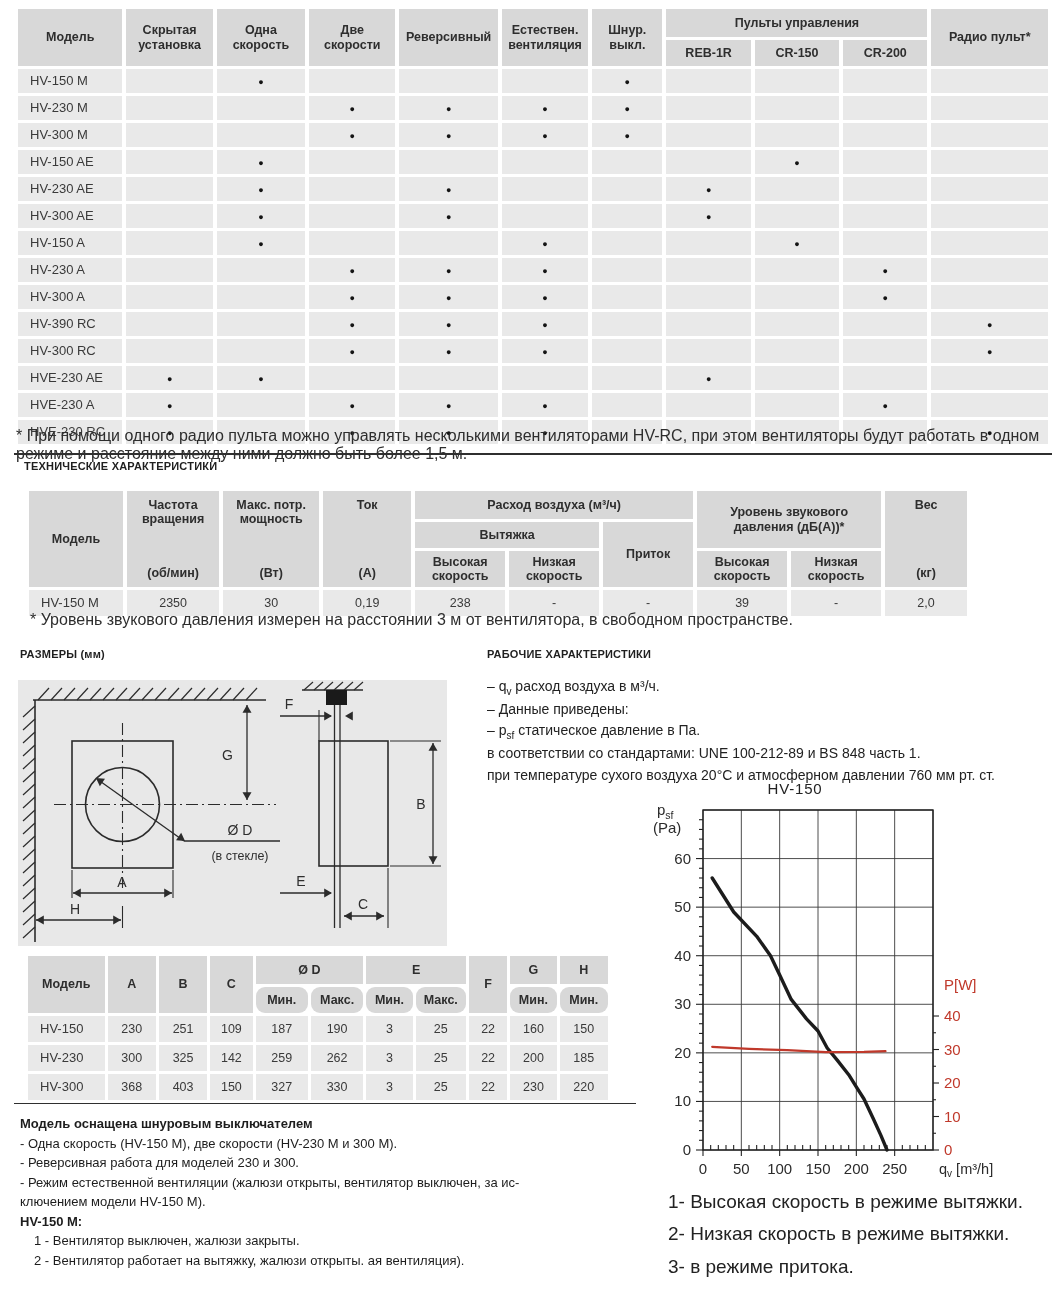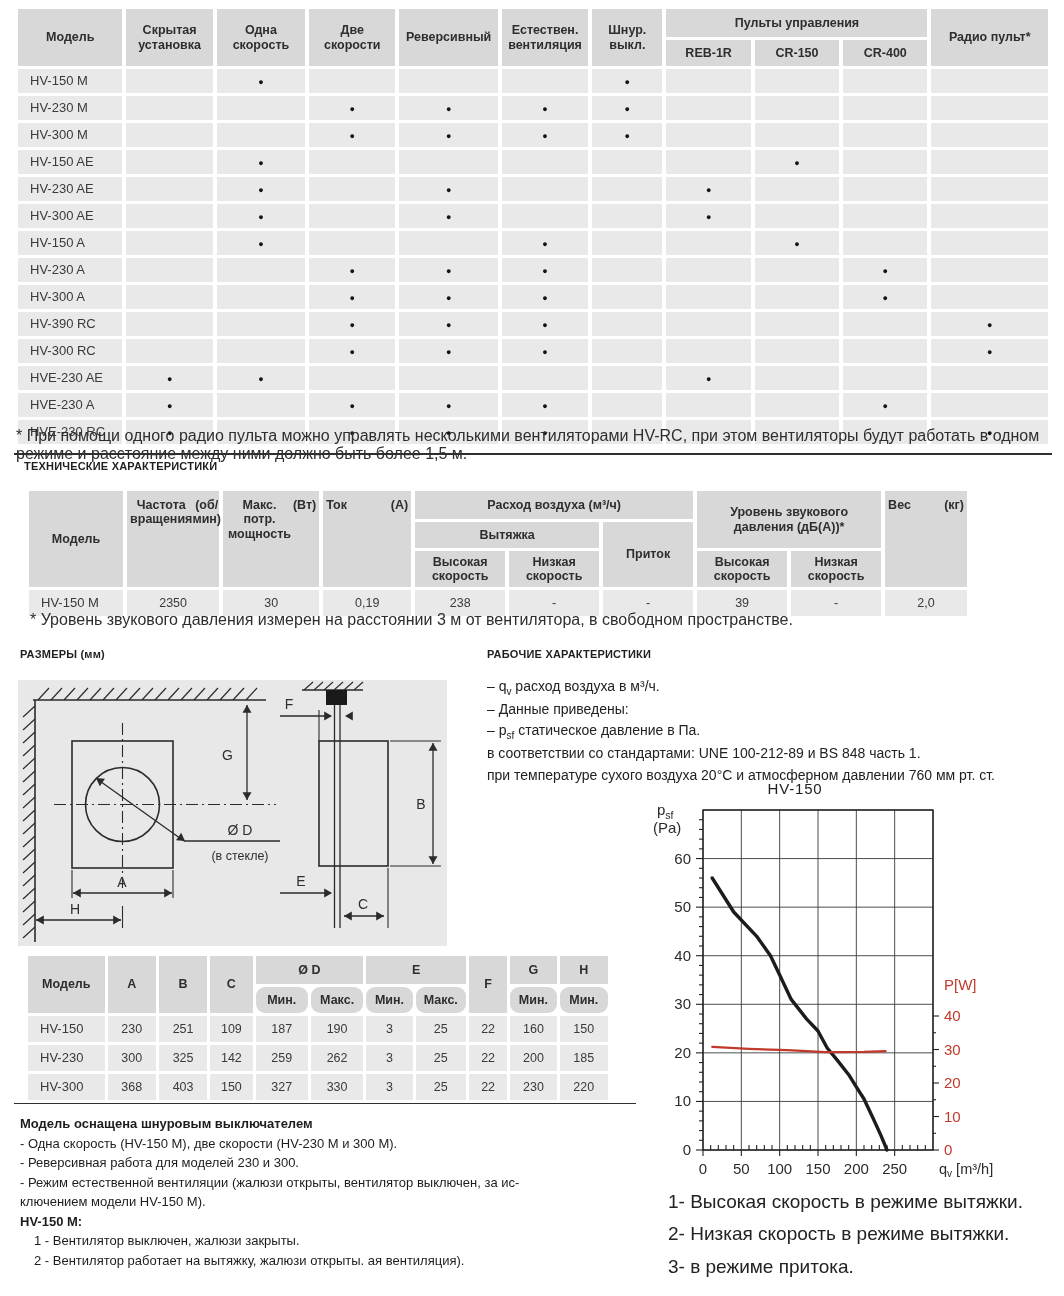--- a/index.html
+++ b/index.html
@@ -21,21 +21,21 @@
   .features-wrap tr.fh1 td{height:24px;}
   .features-wrap tr.fh2 td{height:22px;}
   td.radio-h{vertical-align:top;padding-top:5px;}
 
   .footnote{position:absolute;font-size:16px;color:#2e2e2e;}
   .divider{position:absolute;height:0;border-top:2px solid #2f2f2f;}
   .sec-title{position:absolute;font-size:11px;font-weight:bold;color:#1f1f1f;letter-spacing:.2px;}
 
   
   .tech-wrap{position:absolute;top:488px;left:25px;width:946px;}
-  .sp{display:flex;flex-direction:row;justify-content:space-between;height:82px;}
+  .sp{display:flex;flex-direction:column;justify-content:space-between;height:82px;}
   .sp span{display:block;}
   .tech-wrap tr.tr1 td{height:24px;}
   .tech-wrap tr.tr2 td{height:22px;}
   .tech-wrap tr.tr3 td{height:32px;}
   .tech-wrap tr.td1 td{height:22px;}
 
   
   .diagram{position:absolute;top:680px;left:18px;width:429px;height:266px;background:#e8e8e8;}
   .dims-wrap{position:absolute;top:953px;left:25px;width:586px;}
   .dims-wrap table.dtable{border-spacing:3px 3px;}
@@ -83,21 +83,21 @@
           <td class="hc" rowspan="2">Две скорости</td>
           <td class="hc" rowspan="2">Реверсивный</td>
           <td class="hc" rowspan="2">Естествен. вентиляция</td>
           <td class="hc" rowspan="2">Шнур. выкл.</td>
           <td class="hc" colspan="3">Пульты управления</td>
           <td class="hc radio-h" rowspan="2">Радио пульт*</td>
         </tr>
         <tr class="fh2">
           <td class="hc">REB-1R</td>
           <td class="hc">CR-150</td>
-          <td class="hc">CR-400</td>
+          <td class="hc">CR-200</td>
         </tr>
       </tbody>
       <tbody id="features-tbody">
           <tr class="fr">
             <td class="model">HV-150 M</td>
             <td></td>
             <td><span class="dot">●</span></td>
             <td></td>
             <td></td>
             <td></td>

